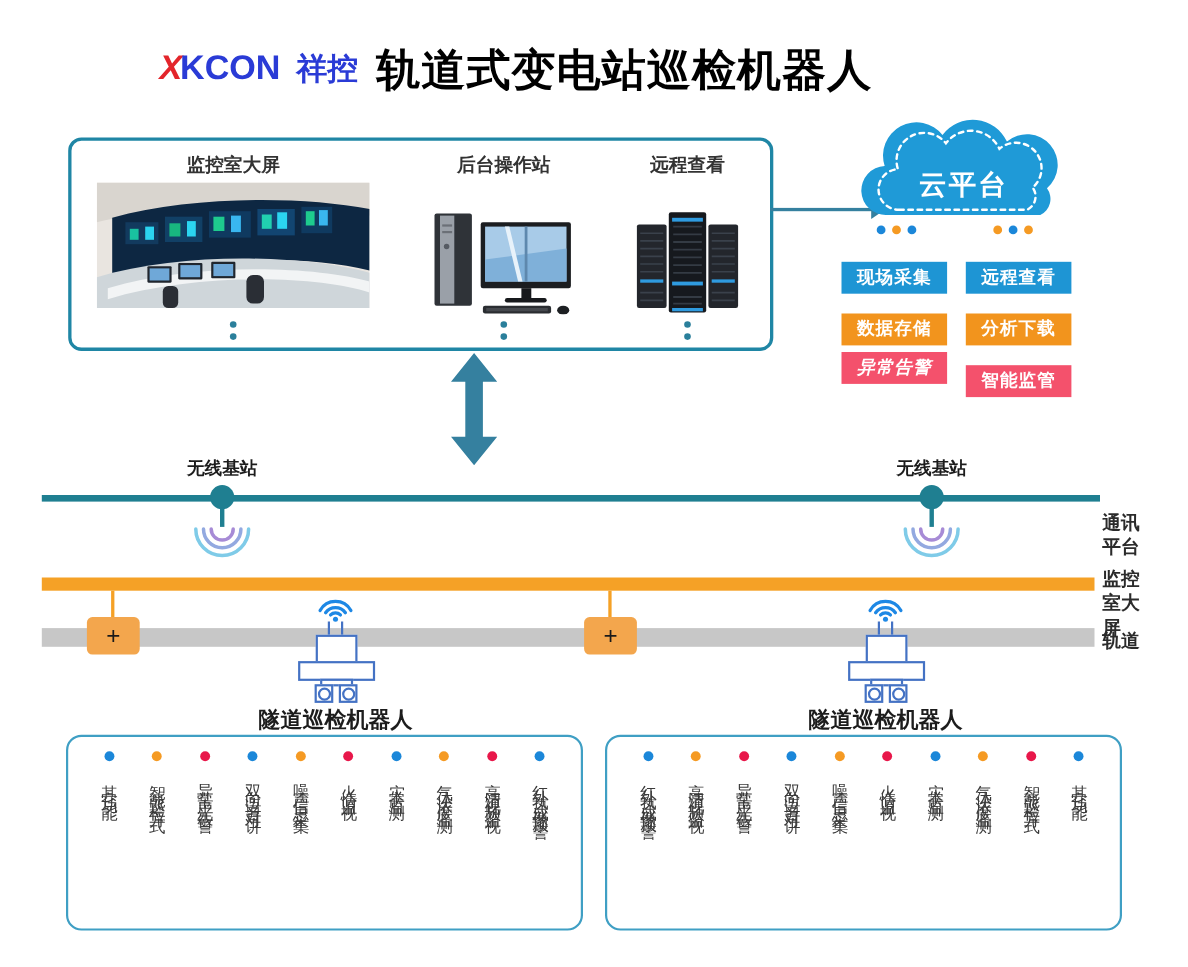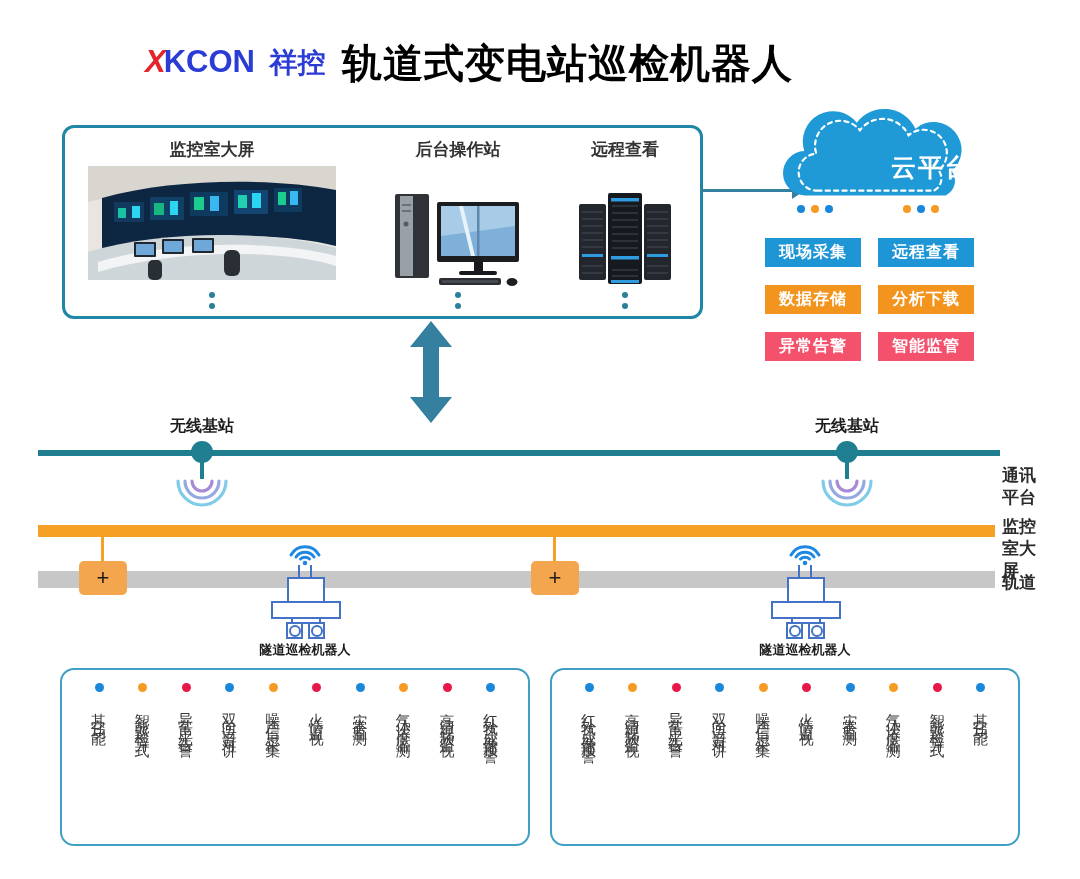--- a/index.html
+++ b/index.html
@@ -10,30 +10,30 @@
   .logo{left:145px;top:44px;font-weight:900;font-size:31px;letter-spacing:0;white-space:nowrap;}
   .logo .mark{color:#e3252b;font-style:italic;margin-right:-2px;}
   .logo .name{color:#2a3bd6;}
   .logo .suffix{color:#2a3bd6;font-size:28px;margin-left:6px;}
   .title{left:342px;top:36px;font-size:40px;font-weight:900;color:#000;letter-spacing:1px;white-space:nowrap;}
   
   .station-box{left:62px;top:125px;width:635px;height:188px;border:3px solid #1f86a5;border-radius:12px;background:#fff;}
   .station-label{top:138px;font-size:17px;font-weight:700;color:#333;text-align:center;}
   .vdots span{display:block;width:6px;height:6px;border-radius:50%;background:#2a7f9b;margin:5px auto 0;}
   
-  .cloud-label{left:780px;top:151px;width:192px;text-align:right;color:#fff;font-size:25px;font-weight:700;letter-spacing:2px;}
+  .cloud-label{left:780px;top:151px;width:192px;text-align:center;color:#fff;font-size:25px;font-weight:700;letter-spacing:2px;}
   .hdots{display:flex;gap:6px;}
   .hdots span{width:8px;height:8px;border-radius:50%;}
   .btn{position:absolute;width:96px;height:29px;color:#fff;font-weight:700;font-size:16px;
        display:flex;align-items:center;justify-content:center;letter-spacing:1px;}
   .arrowhead{width:0;height:0;border-top:8px solid transparent;border-bottom:8px solid transparent;}
   
   .side-label{left:1002px;font-size:17px;font-weight:700;color:#2b2b2b;line-height:1.3;width:40px;}
   .bs-label,.robot-label{font-size:16px;font-weight:700;color:#1c1c1c;text-align:center;}
-  .robot-label{font-size:13px;}
+  .robot-label{font-size:20px;}
   .tap-box{width:48px;height:34px;background:#f3a64d;border-radius:5px;display:flex;align-items:center;justify-content:center;
            font-size:22px;color:#1a1a1a;font-weight:400;}
   .r-part{position:absolute;background:#fff;border:2px solid #4472c4;}
   .cam-circle{width:8px;height:8px;border:2px solid #4472c4;border-radius:50%;margin:1px auto 0;}
   
   .fbox{width:470px;height:178px;border:2px solid #3f9fc4;border-radius:14px;background:#fff;
         display:flex;justify-content:space-between;padding:13px 26px 8px;box-sizing:border-box;}
   .fcol{display:flex;flex-direction:column;align-items:center;width:22px;}
   .fdot{width:9px;height:9px;border-radius:50%;margin-bottom:9px;flex:none;}
   .vtext{writing-mode:vertical-rl;text-orientation:upright;font-size:15px;letter-spacing:6px;
@@ -162,21 +162,21 @@
   <div class="abs hdots" style="left:903px;top:205px;">
     <span style="background-color: rgb(245, 154, 35);"></span>
     <span style="background-color: rgb(27, 135, 217);"></span>
     <span style="background-color: rgb(245, 154, 35);"></span>
   </div>
 
   <div class="btn" style="left: 765px; top: 238px; background-color: rgb(30, 149, 212);">现场采集</div>
   <div class="btn" style="left: 878px; top: 238px; background-color: rgb(30, 149, 212);">远程查看</div>
   <div class="btn" style="left: 765px; top: 285px; background-color: rgb(242, 148, 29);">数据存储</div>
   <div class="btn" style="left: 878px; top: 285px; background-color: rgb(242, 148, 29);">分析下载</div>
-  <div class="btn" style="left: 765px; top: 332px; background-color: rgb(244, 81, 108);">异常告警</div>
+  <div class="btn" style="left: 765px; top: 320px; background-color: rgb(244, 81, 108); font-style: italic;">异常告警</div>
   <div class="btn" style="left: 878px; top: 332px; background-color: rgb(244, 81, 108);">智能监管</div>
 
   <svg class="abs" style="left:408px;top:321px;" width="46" height="102" viewBox="0 0 46 102">
     <polygon points="23,0 44,26 31,26 31,76 44,76 23,102 2,76 15,76 15,26 2,26" fill="#35809f"></polygon>
   </svg>
 
   <div class="abs" style="left: 38px; top: 450px; width: 962px; height: 6px; background-color: rgb(31, 127, 145);"></div>
   <div class="abs side-label" style="top:433px;margin-top:32px;">通讯平台</div>
 
   <div class="abs" style="left:142px;top:416px;width:120px;height:100px;">

